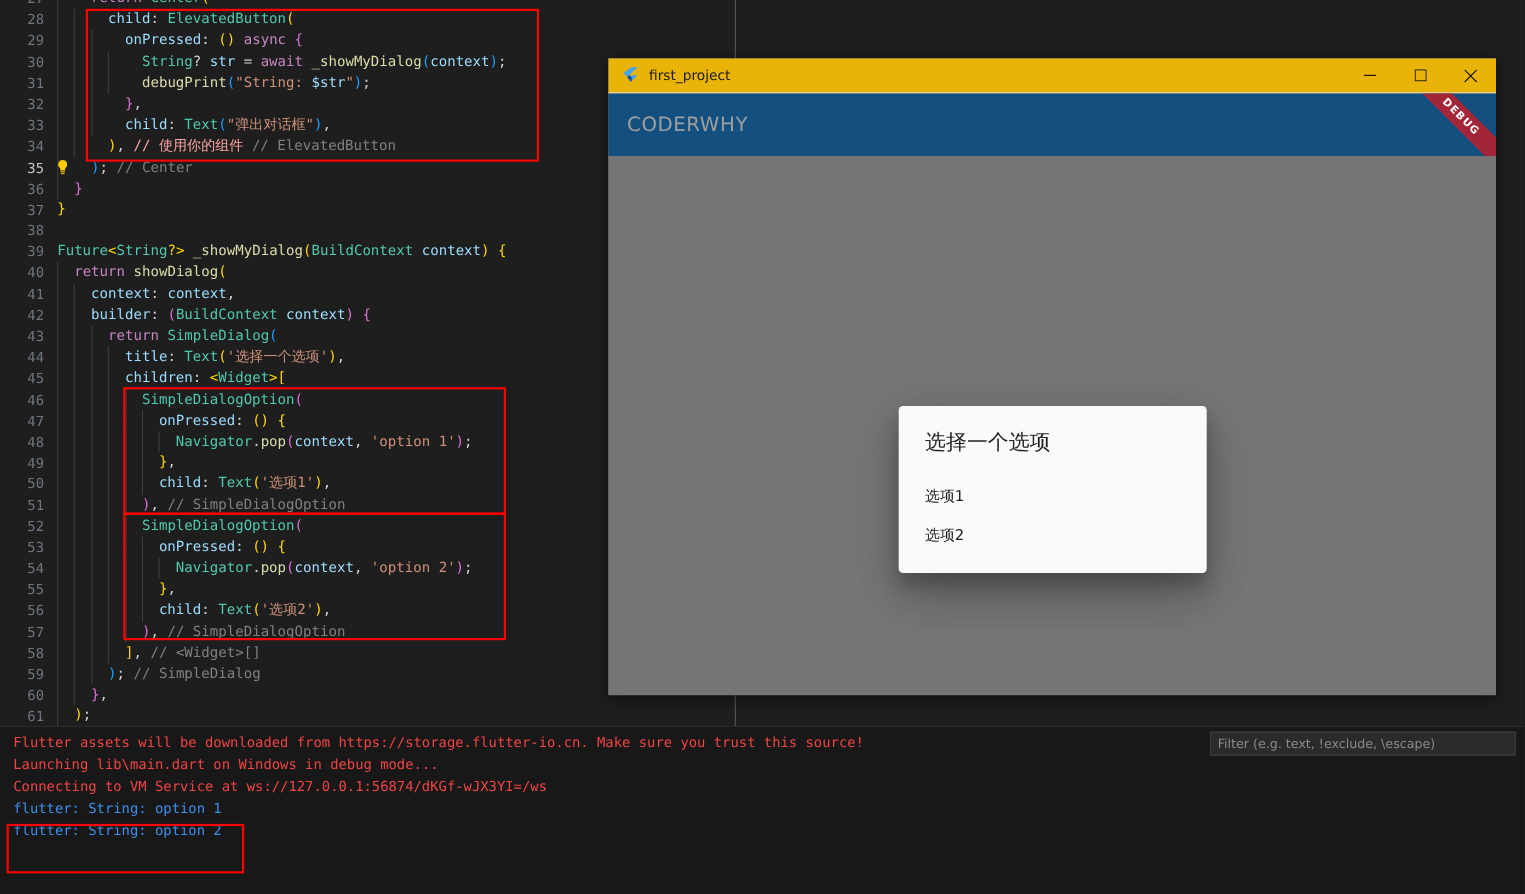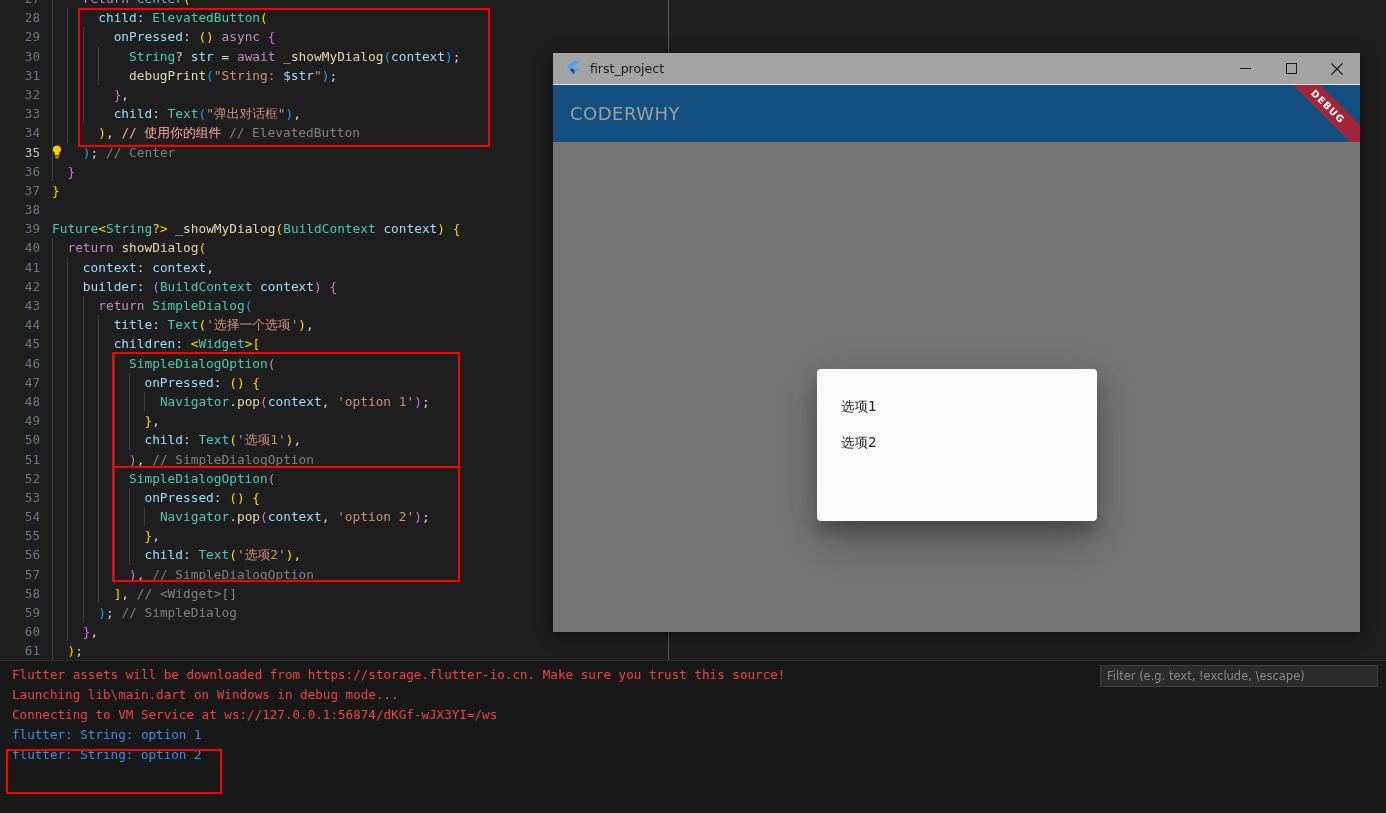--- a/index.html
+++ b/index.html
@@ -73,21 +73,21 @@
   
   .app-window {
     position: absolute;
     left: 553px; top: 53px;
     width: 807px; height: 579px;
     background: #757575;
     box-shadow: 0 3px 14px rgba(0,0,0,0.55);
     overflow: hidden;
   }
   .app-titlebar {
-    height: 32px; background: #a3a3a3;
+    height: 32px; background: #eab308;
     display: flex; align-items: center;
     border-bottom: 1px solid #e6e6e6;
   }
   .app-title-left { display: flex; align-items: center; padding-left: 12px; flex: 1; }
   .flutter-logo { width: 16px; height: 16px; margin-right: 9px; }
   .app-title-text { font-size: 12.5px; color: #1b1b1b; font-family: "DejaVu Sans", sans-serif; }
   .win-btns { display: flex; height: 32px; }
   .win-btn {
     width: 46px; height: 32px;
     display: flex; align-items: center; justify-content: center;
@@ -247,20 +247,21 @@
       </div>
     </div>
 
     <div class="app-appbar">
       <span class="appbar-title">CODERWHY</span>
       <span class="debug-ribbon">DEBUG</span>
     </div>
 
     <div class="app-body">
       <div class="sdialog">
+        <div class="sdialog-title">选择一个选项</div>
         <div class="sdialog-option">选项1</div>
         <div class="sdialog-option">选项2</div>
       </div>
     </div>
   </div>
 
   <div class="panel">
     <div class="filter-box">
       <input type="text" placeholder="Filter (e.g. text, !exclude, \escape)" style="">
     </div>

